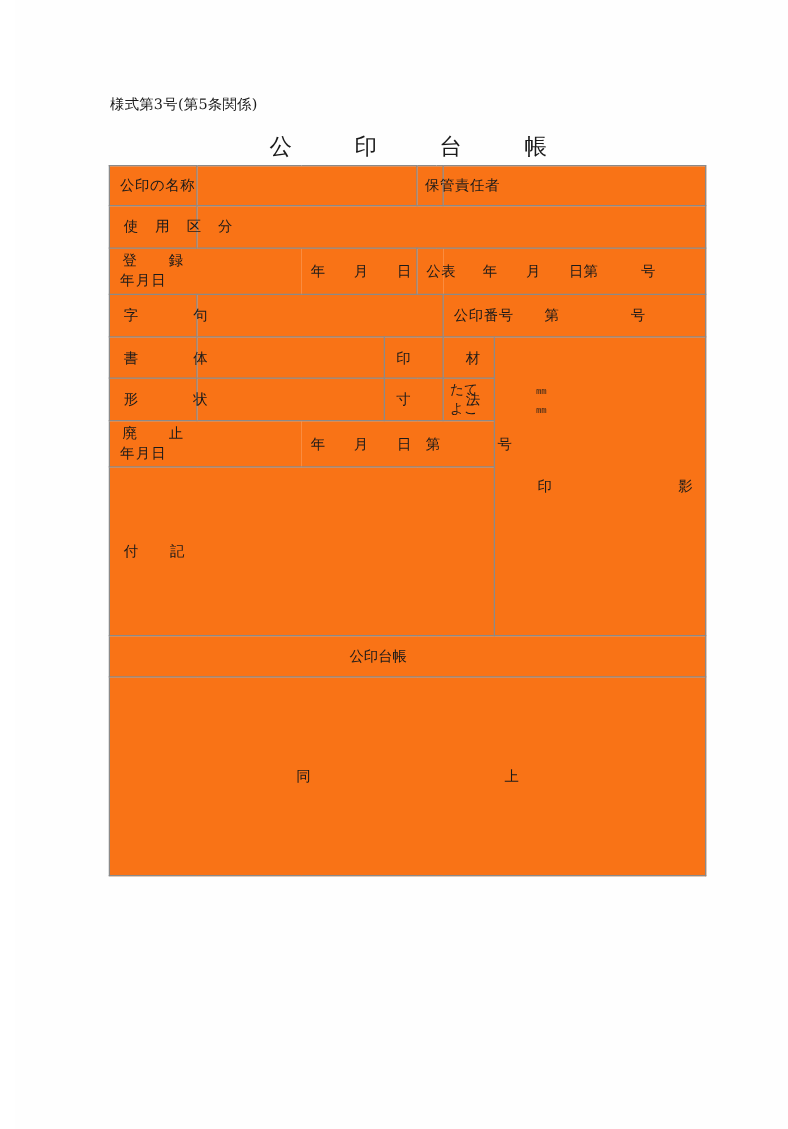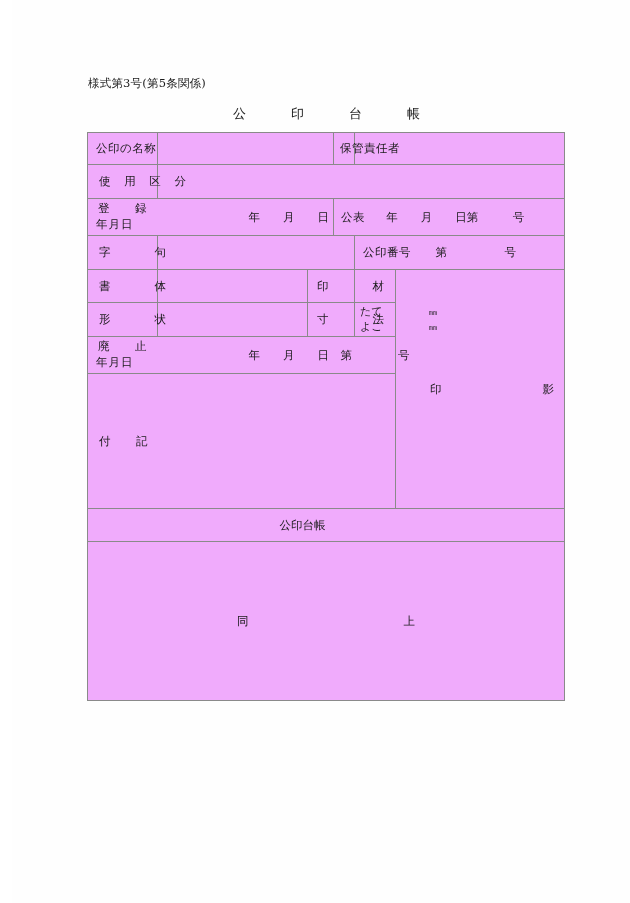--- a/index.html
+++ b/index.html
@@ -34,41 +34,41 @@
     letter-spacing: 0.2px;
     white-space: nowrap;
   }
 
   .doc-title {
     position: absolute;
     left: 76px;
     top: 105px;
     width: 477px;
     text-align: center;
-    font-size: 13px;
+    font-size: 18px;
     letter-spacing: 16px;
     text-indent: 16px;
     white-space: nowrap;
   }
 
   
   .ledger {
     position: absolute;
     left: 75px;
     top: 132px;
     width: 477px;
     border-collapse: collapse;
     table-layout: fixed;
     font-size: 11.5px;
   }
   .ledger td {
     border: 1px solid #8a8a8a;
     padding: 0 8px;
     vertical-align: middle;
-    background: #f0abfc;
+    background: #f97316;
   }
 
   
   .lbl {
     white-space: nowrap;
   }
   .lbl-sp2 { letter-spacing: 7px; text-indent: 3px; }
   .lbl-sp3 { letter-spacing: 5px; text-indent: 3px; }
   .lbl-tight { letter-spacing: 0.5px; }
 

